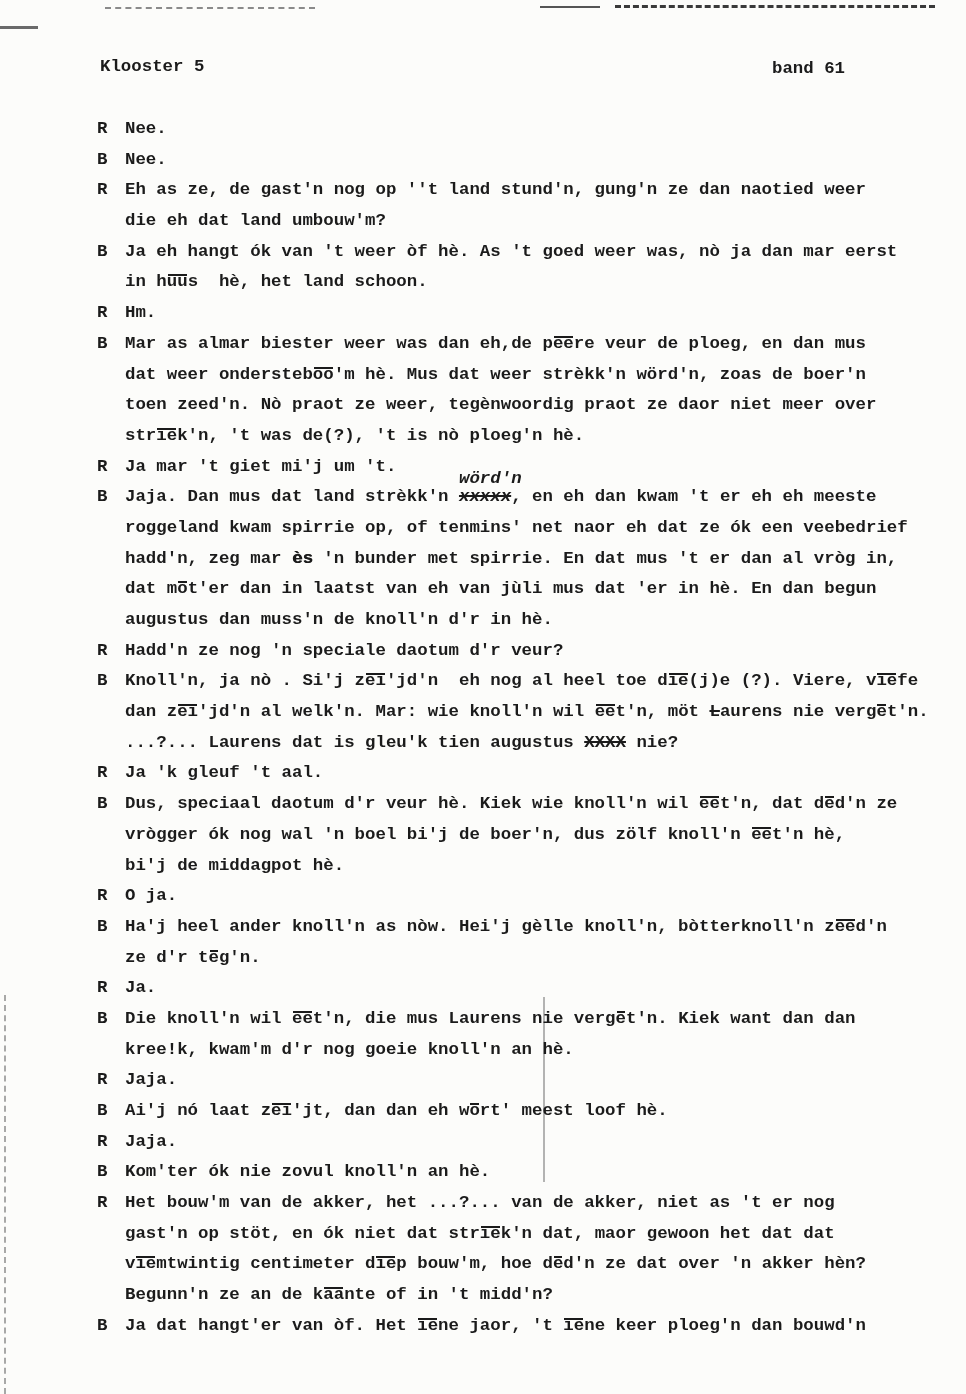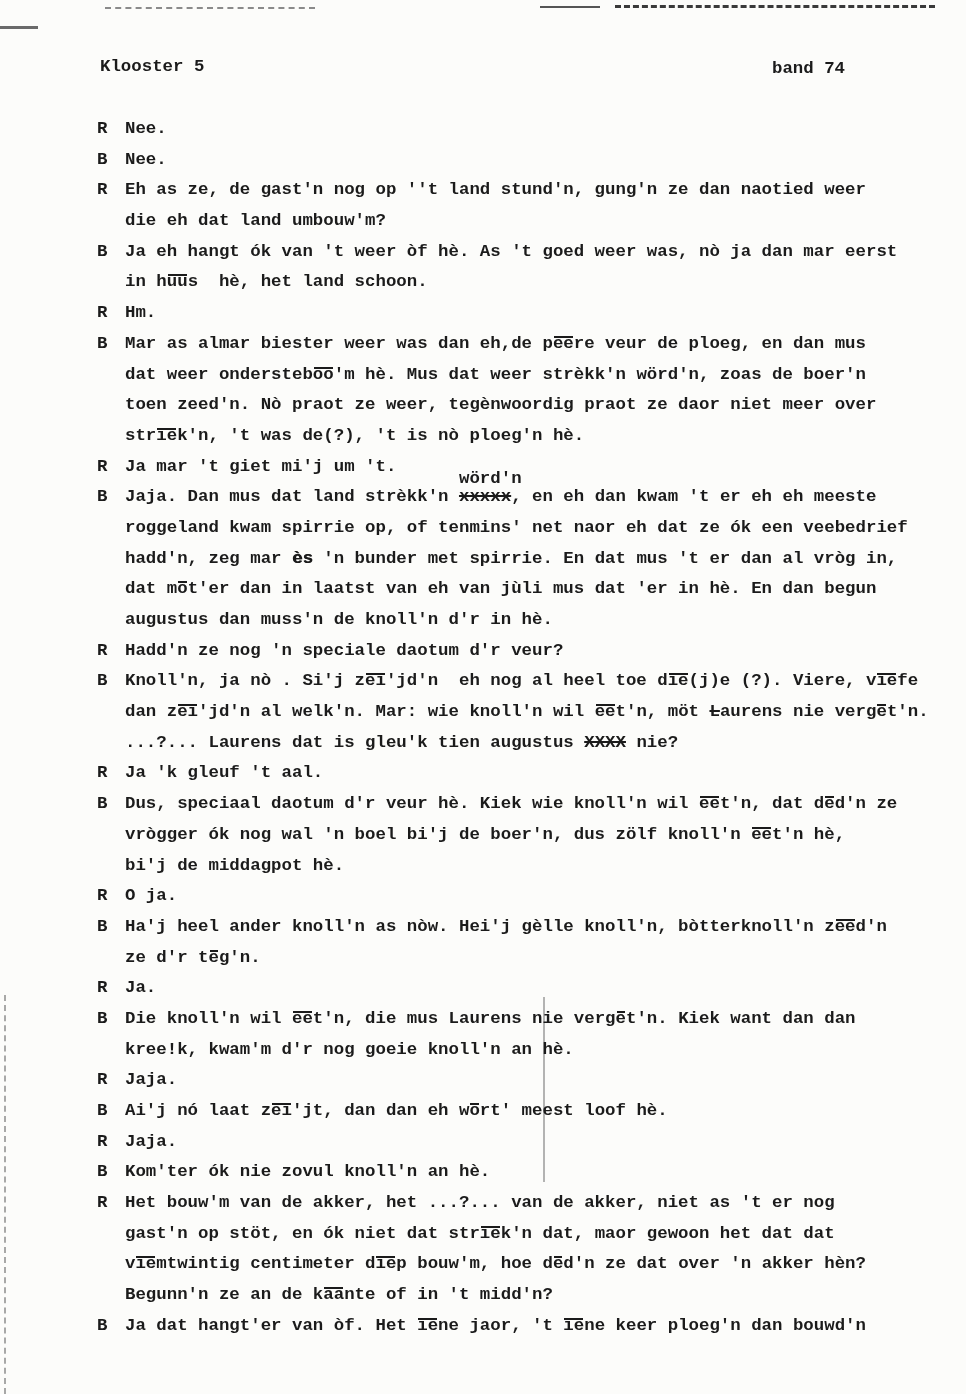--- a/index.html
+++ b/index.html
@@ -18,21 +18,21 @@
   .line { height:30.7px; line-height:30.7px; }
   .spk  { display:inline-block; width:28px; }
   .seg-p { }
   .seg-m { position:relative;margin-top:29px; }
   .seg-m::after {
     content:""; position:absolute; left:1px; right:1px; top:2px;
     border-top:2px solid #1b1b1b;
   }
   .seg-x { text-decoration:line-through; text-decoration-thickness:2.2px;text-align:right; }
   .seg-b { text-shadow:0.7px 0 0 currentColor; }
-  .rel { position:relative; display:inline-block; }
+  .rel { position:relative; display:inline-block;font-style:italic; }
   .sup { position:absolute; left:0; top:-18px; white-space:pre; }
   
   .art { position:absolute; }
   .dash-a { left:105px; top:7px;  width:210px; border-top:2px dashed #8a8a8a; }
   .dash-b { left:540px; top:6px;  width:60px;  border-top:2px solid  #555; }
   .dash-c { left:615px; top:5px;  width:320px; border-top:3px dashed #3a3a3a; }
   .dash-d { left:0;     top:26px; width:38px;  border-top:3px solid  #6a6a6a; }
   .vline-left { left:4px; top:995px; height:399px; width:0; border-left:2px dashed #8c8c8c; opacity:.75; }
   .fold-line  { left:543px; top:997px; height:185px; width:2px; background:#5a5a5a; opacity:.45; }
 </style>
@@ -41,16 +41,16 @@
 
 <div class="page">
   <div class="art dash-a"></div>
   <div class="art dash-b"></div>
   <div class="art dash-c"></div>
   <div class="art dash-d"></div>
   <div class="art vline-left"></div>
   <div class="art fold-line"></div>
 
   <span class="hdr-left">Klooster 5</span>
-  <span class="hdr-right">band 74</span>
+  <span class="hdr-right">band 61</span>
 
   <div class="transcript"><div class="line"><span class="spk">R</span><span class="seg-p">Nee.</span></div><div class="line"><span class="spk">B</span><span class="seg-p">Nee.</span></div><div class="line"><span class="spk">R</span><span class="seg-p">Eh as ze, de gast'n nog op ''t land stund'n, gung'n ze dan naotied weer</span></div><div class="line"><span class="spk"></span><span class="seg-p">die eh dat land umbouw'm?</span></div><div class="line"><span class="spk">B</span><span class="seg-p">Ja eh hangt ók van 't weer òf hè. As 't goed weer was, nò ja dan mar eerst</span></div><div class="line"><span class="spk"></span><span class="seg-p">in h</span><span class="seg-m">uu</span><span class="seg-p">s  hè, het land schoon.</span></div><div class="line"><span class="spk">R</span><span class="seg-p">Hm.</span></div><div class="line"><span class="spk">B</span><span class="seg-p">Mar as almar biester weer was dan eh,de p</span><span class="seg-m">ee</span><span class="seg-p">re veur de ploeg, en dan mus</span></div><div class="line"><span class="spk"></span><span class="seg-p">dat weer ondersteb</span><span class="seg-m">oo</span><span class="seg-p">'m hè. Mus dat weer strèkk'n wörd'n, zoas de boer'n</span></div><div class="line"><span class="spk"></span><span class="seg-p">toen zeed'n. Nò praot ze weer, tegènwoordig praot ze daor niet meer over</span></div><div class="line"><span class="spk"></span><span class="seg-p">str</span><span class="seg-m">ie</span><span class="seg-p">k'n, 't was de(?), 't is nò ploeg'n hè.</span></div><div class="line"><span class="spk">R</span><span class="seg-p">Ja mar 't giet mi'j um 't.</span></div><div class="line"><span class="spk">B</span><span class="seg-p">Jaja. Dan mus dat land strèkk'n </span><span class="rel"><span class="sup">wörd'n</span><span class="seg-x">xxxxx</span></span><span class="seg-p">, en eh dan kwam 't er eh eh meeste</span></div><div class="line"><span class="spk"></span><span class="seg-p">roggeland kwam spirrie op, of tenmins' net naor eh dat ze ók een veebedrief</span></div><div class="line"><span class="spk"></span><span class="seg-p">hadd'n, zeg mar </span><span class="seg-b">ès</span><span class="seg-p"> 'n bunder met spirrie. En dat mus 't er dan al vròg in,</span></div><div class="line"><span class="spk"></span><span class="seg-p">dat m</span><span class="seg-m">ö</span><span class="seg-p">t'er dan in laatst van eh van jùli mus dat 'er in hè. En dan begun</span></div><div class="line"><span class="spk"></span><span class="seg-p">augustus dan muss'n de knoll'n d'r in hè.</span></div><div class="line"><span class="spk">R</span><span class="seg-p">Hadd'n ze nog 'n speciale daotum d'r veur?</span></div><div class="line"><span class="spk">B</span><span class="seg-p">Knoll'n, ja nò . Si'j z</span><span class="seg-m">ei</span><span class="seg-p">'jd'n  eh nog al heel toe d</span><span class="seg-m">ie</span><span class="seg-p">(j)e (?). Viere, v</span><span class="seg-m">ie</span><span class="seg-p">fe</span></div><div class="line"><span class="spk"></span><span class="seg-p">dan z</span><span class="seg-m">ei</span><span class="seg-p">'jd'n al welk'n. Mar: wie knoll'n wil </span><span class="seg-m">ee</span><span class="seg-p">t'n, möt </span><span class="seg-x">L</span><span class="seg-p">aurens nie verg</span><span class="seg-m">e</span><span class="seg-p">t'n.</span></div><div class="line"><span class="spk"></span><span class="seg-p">...?... Laurens dat is gleu'k tien augustus </span><span class="seg-x">XXXX</span><span class="seg-p"> nie?</span></div><div class="line"><span class="spk">R</span><span class="seg-p">Ja 'k gleuf 't aal.</span></div><div class="line"><span class="spk">B</span><span class="seg-p">Dus, speciaal daotum d'r veur hè. Kiek wie knoll'n wil </span><span class="seg-m">ee</span><span class="seg-p">t'n, dat d</span><span class="seg-m">e</span><span class="seg-p">d'n ze</span></div><div class="line"><span class="spk"></span><span class="seg-p">vrògger ók nog wal 'n boel bi'j de boer'n, dus zölf knoll'n </span><span class="seg-m">ee</span><span class="seg-p">t'n hè,</span></div><div class="line"><span class="spk"></span><span class="seg-p">bi'j de middagpot hè.</span></div><div class="line"><span class="spk">R</span><span class="seg-p">O ja.</span></div><div class="line"><span class="spk">B</span><span class="seg-p">Ha'j heel ander knoll'n as nòw. Hei'j gèlle knoll'n, bòtterknoll'n z</span><span class="seg-m">ee</span><span class="seg-p">d'n</span></div><div class="line"><span class="spk"></span><span class="seg-p">ze d'r t</span><span class="seg-m">e</span><span class="seg-p">g'n.</span></div><div class="line"><span class="spk">R</span><span class="seg-p">Ja.</span></div><div class="line"><span class="spk">B</span><span class="seg-p">Die knoll'n wil </span><span class="seg-m">ee</span><span class="seg-p">t'n, die mus Laurens nie verg</span><span class="seg-m">e</span><span class="seg-p">t'n. Kiek want dan dan</span></div><div class="line"><span class="spk"></span><span class="seg-p">kree!k, kwam'm d'r nog goeie knoll'n an hè.</span></div><div class="line"><span class="spk">R</span><span class="seg-p">Jaja.</span></div><div class="line"><span class="spk">B</span><span class="seg-p">Ai'j nó laat z</span><span class="seg-m">ei</span><span class="seg-p">'jt, dan dan eh w</span><span class="seg-m">ö</span><span class="seg-p">rt' meest loof hè.</span></div><div class="line"><span class="spk">R</span><span class="seg-p">Jaja.</span></div><div class="line"><span class="spk">B</span><span class="seg-p">Kom'ter ók nie zovul knoll'n an hè.</span></div><div class="line"><span class="spk">R</span><span class="seg-p">Het bouw'm van de akker, het ...?... van de akker, niet as 't er nog</span></div><div class="line"><span class="spk"></span><span class="seg-p">gast'n op stöt, en ók niet dat str</span><span class="seg-m">ie</span><span class="seg-p">k'n dat, maor gewoon het dat dat</span></div><div class="line"><span class="spk"></span><span class="seg-p">v</span><span class="seg-m">ie</span><span class="seg-p">mtwintig centimeter d</span><span class="seg-m">ie</span><span class="seg-p">p bouw'm, hoe d</span><span class="seg-m">e</span><span class="seg-p">d'n ze dat over 'n akker hèn?</span></div><div class="line"><span class="spk"></span><span class="seg-p">Begunn'n ze an de k</span><span class="seg-m">aa</span><span class="seg-p">nte of in 't midd'n?</span></div><div class="line"><span class="spk">B</span><span class="seg-p">Ja dat hangt'er van òf. Het </span><span class="seg-m">ie</span><span class="seg-p">ne jaor, 't </span><span class="seg-m">ie</span><span class="seg-p">ne keer ploeg'n dan bouwd'n</span></div></div>
 </div>
 
 </body></html>

